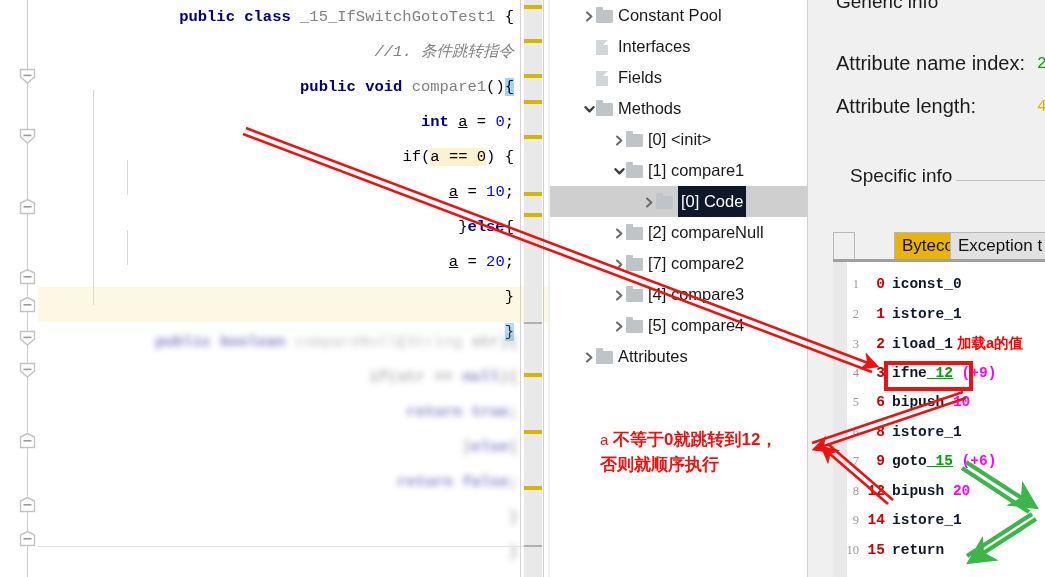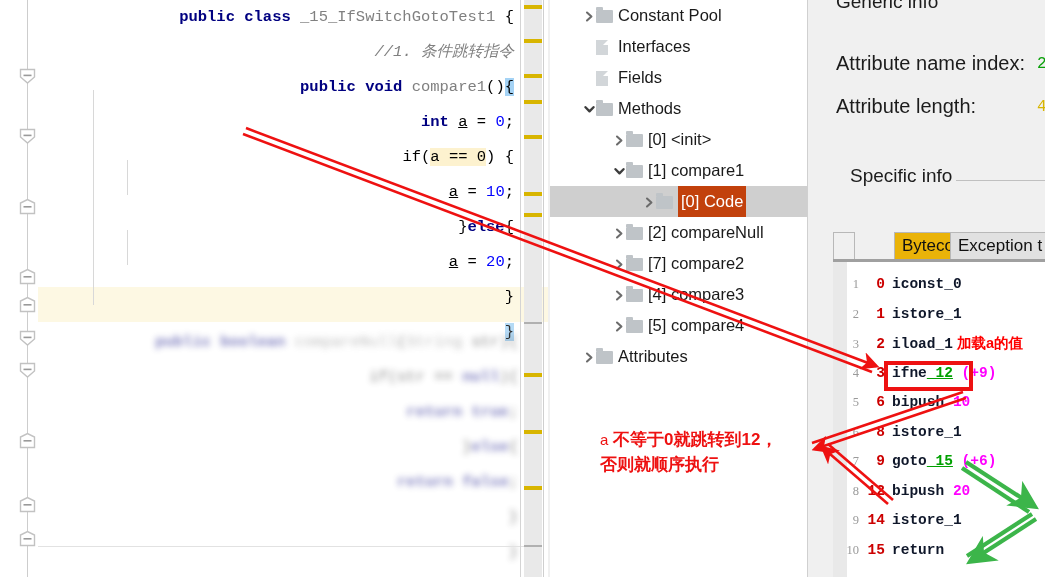--- a/index.html
+++ b/index.html
@@ -77,21 +77,21 @@
   }
   .trow{
     position:relative;height:31px;line-height:31px;white-space:nowrap;padding-left:24px;
   }
   .trow .twig{
     display:inline-block;width:14px;height:31px;vertical-align:top;text-align:center;
   }
   .trow .tfolder{display:inline-block;width:22px;vertical-align:top;}
   .trow .tlabel{display:inline-block;vertical-align:top;}
   .sel-row{background:#cfcfcf;}
-  .sel-label{background:#c2410c;color:#ffffff;padding:0 3px;}
+  .sel-label{background:#0f172a;color:#ffffff;padding:0 3px;}
   svg.chev{vertical-align:middle;}
   .folder-ico{display:inline-block;width:17px;height:13px;background:#bfc4c8;border-radius:1px;position:relative;vertical-align:middle;}
   .folder-ico:before{content:"";position:absolute;left:0;top:-3px;width:7px;height:3px;background:#bfc4c8;border-radius:1px 1px 0 0;}
   .file-ico{display:inline-block;width:12px;height:15px;background:#d2d6d9;border:0;position:relative;vertical-align:middle;}
   .file-ico:after{content:"";position:absolute;right:0;top:0;border-width:0 0 5px 5px;border-style:solid;border-color:transparent transparent #ffffff transparent;}
   #tree-edge{position:absolute;left:807px;top:0;width:1px;height:577px;background:#d0d0d0;}
 
   
   #info-pane{
     position:absolute;left:808px;top:0;width:237px;height:577px;

